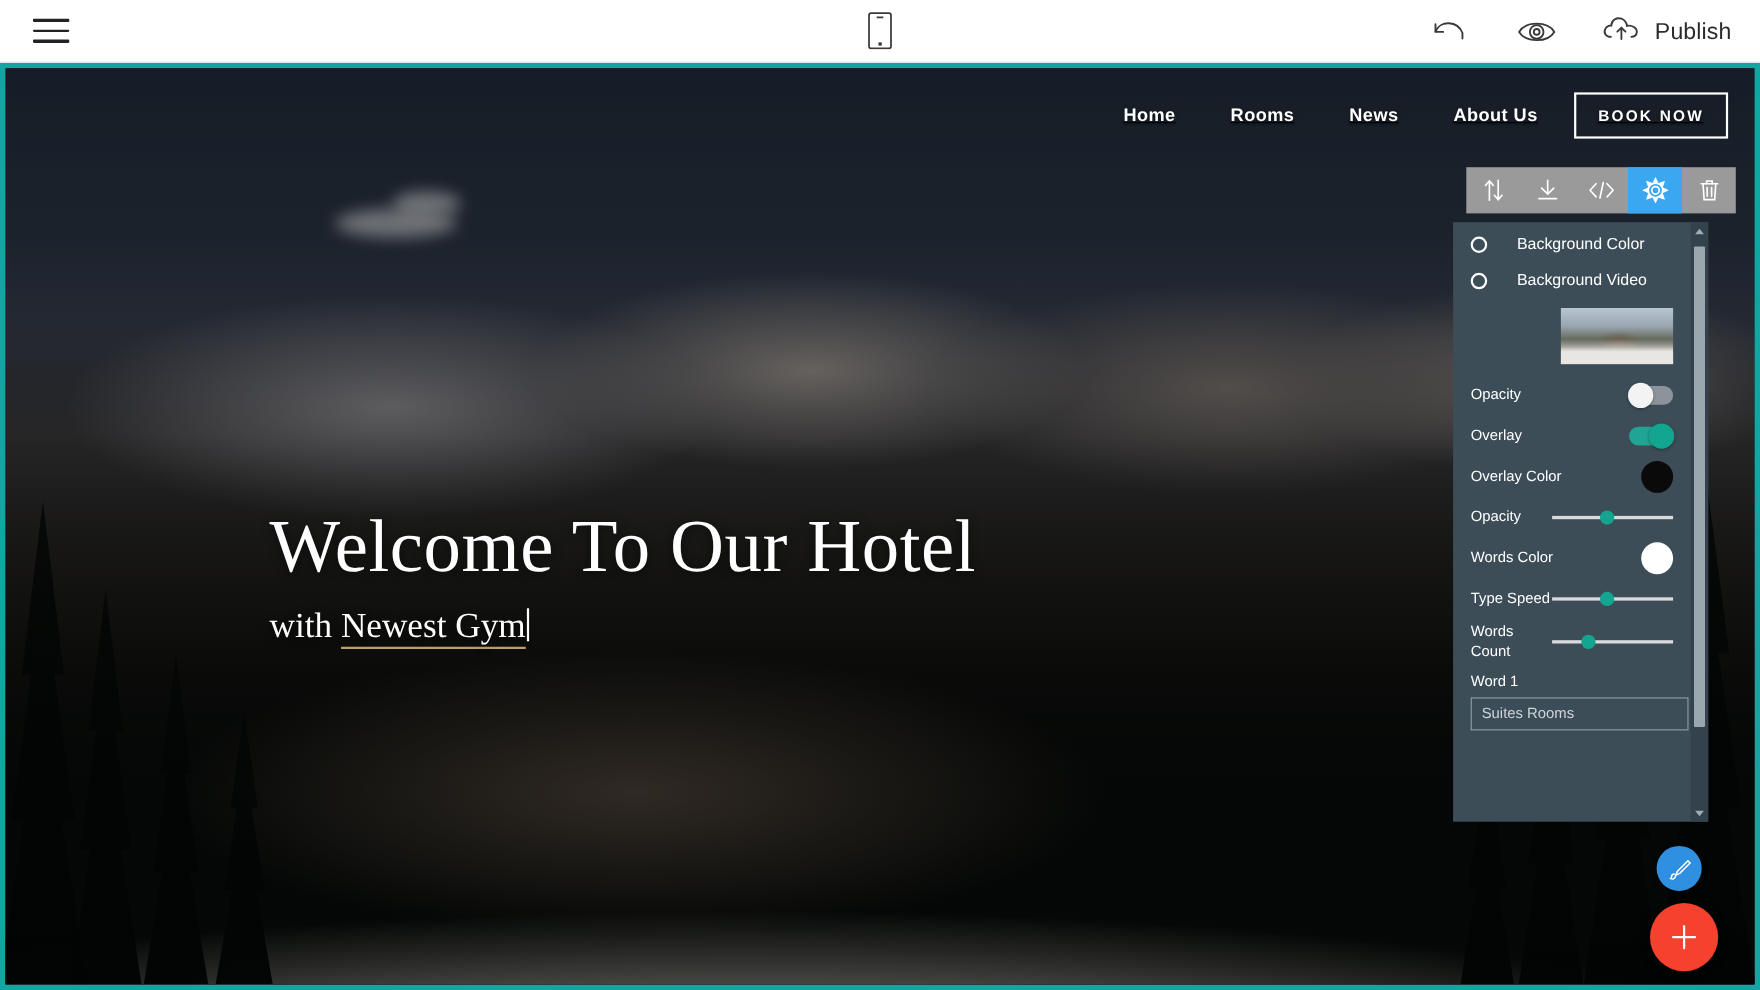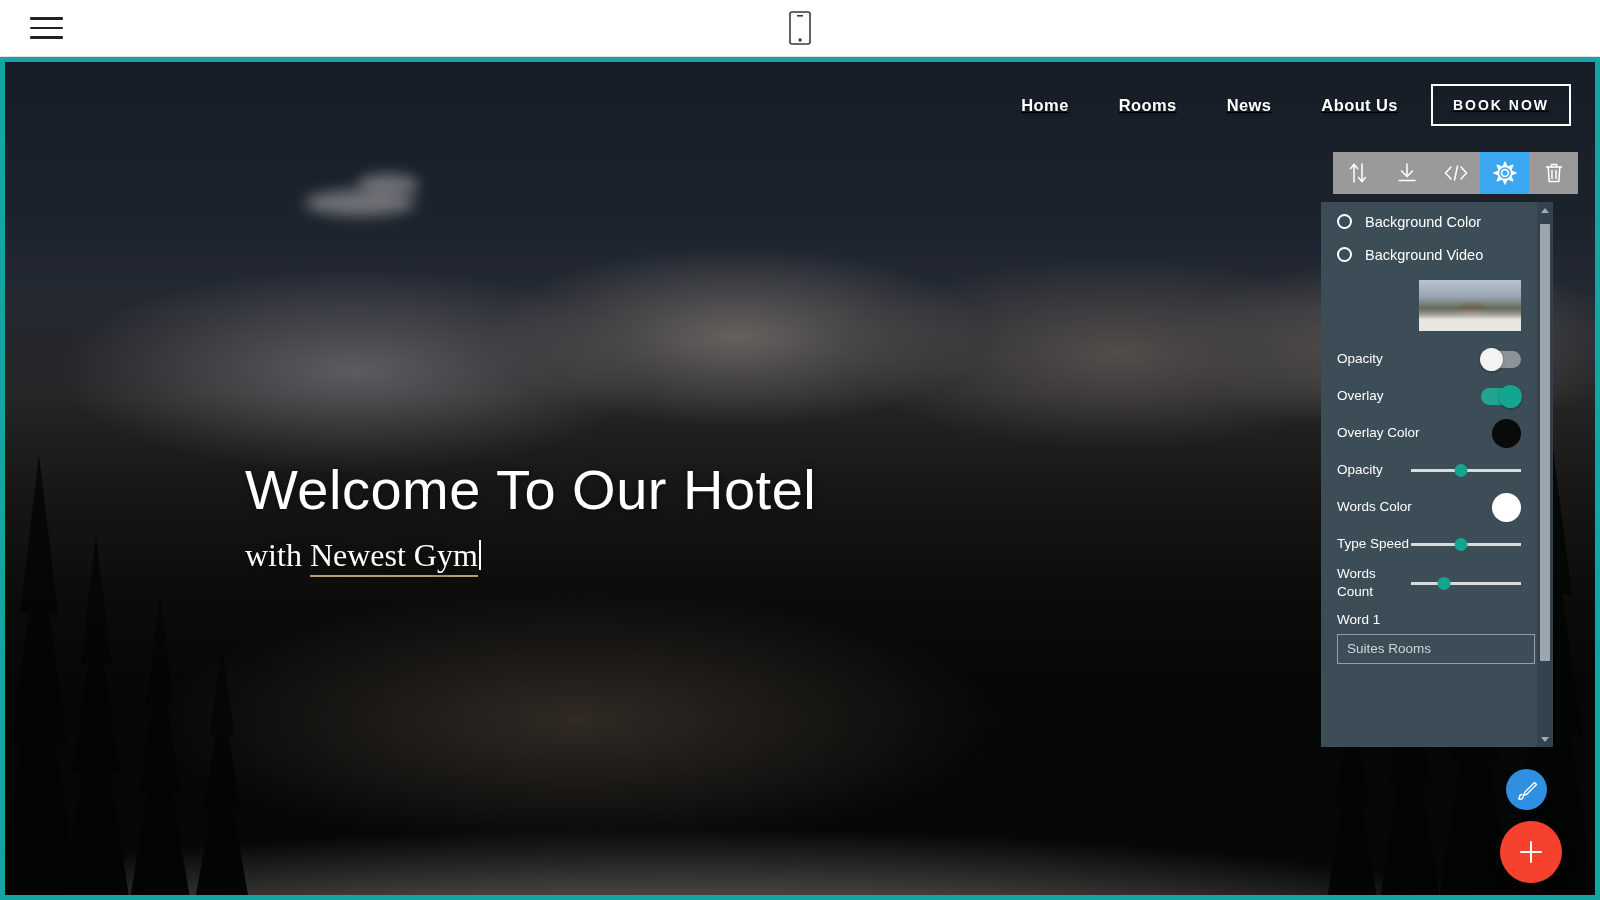--- a/index.html
+++ b/index.html
@@ -132,22 +132,22 @@
     text-shadow: 0 1px 3px rgba(0,0,0,.5);
   }
 
   
   .hero-text {
     position: absolute;
     left: 240px; top: 398px;
     z-index: 8;
   }
   .hero-title {
-    font-family: Liberation Sans, sans-serif;
-    font-size: 56px; line-height: 1.06;
+    font-family: Liberation Serif, serif;
+    font-size: 68px; line-height: 1.06;
     color: #ffffff;
     letter-spacing: .5px;
     text-shadow: 0 2px 10px rgba(0,0,0,.55);
     white-space: nowrap;
   }
   .hero-sub-wrap {
     margin-top: 18px;
     display: inline-flex; align-items: baseline;
   }
   .hero-sub {
@@ -193,22 +193,22 @@
     z-index: 40;
     overflow: hidden;
   }
   .sp-inner {
     position: absolute;
     top: 0; left: 0;
     width: 216px; height: 545px;
     padding: 12px 16px 0 16px;
   }
   .radio-row {
-    display: flex; align-items: flex-start;
-    gap: 13px; margin-bottom: 17px; cursor: pointer;
+    display: flex; align-items: flex-end;
+    gap: 27px; margin-bottom: 17px; cursor: pointer;
   }
   .radio {
     width: 15px; height: 15px;
     border: 2px solid #ffffff;
     border-radius: 50%;
     flex: none;
   }
   .radio-label { color: #ffffff; font-size: 14.5px; }
 
   .thumb {
@@ -368,20 +368,45 @@
   </div>
 
   <div class="device-btn">
     <svg width="22" height="34" viewBox="0 0 22 34" fill="none" stroke="#3a3a3a" stroke-width="1.6">
       <rect x="1" y="1" width="20" height="32" rx="2"></rect>
       <rect x="8" y="4" width="6" height="1.6" fill="#3a3a3a" stroke="none"></rect>
       <rect x="9.6" y="27.5" width="3" height="3" fill="#3a3a3a" stroke="none"></rect>
     </svg>
   </div>
 
+  <div class="editor-right">
+    <div class="ebtn">
+      <svg width="34" height="26" viewBox="0 0 34 26" fill="none" stroke="#3a3a3a" stroke-width="1.7" stroke-linecap="round">
+        <path d="M4 6 L4 13 L11 13"></path>
+        <path d="M4 12.5 C8 2.5, 24 2.5, 28.5 14 L28.5 19"></path>
+      </svg>
+    </div>
+    <div class="ebtn">
+      <svg width="36" height="26" viewBox="0 0 36 26" fill="none" stroke="#3a3a3a" stroke-width="1.7">
+        <path d="M2 13 C8 3, 28 3, 34 13 C28 23, 8 23, 2 13 Z"></path>
+        <circle cx="18" cy="13" r="6.2"></circle>
+        <circle cx="18" cy="13" r="2.6"></circle>
+      </svg>
+    </div>
+    <div class="publish-btn">
+      <span>
+        <svg width="38" height="28" viewBox="0 0 38 28" fill="none" stroke="#3a3a3a" stroke-width="1.7" stroke-linecap="round">
+          <path d="M9.5 21.5 C4.5 21.5, 2.5 17.5, 4.5 14 C6 11.3, 9 11, 9.8 11.2 C10 6.5, 14.5 3.5, 19 5 C22.5 6.2, 24 9.5, 24 11.5 C28.5 10.5, 33.5 13.5, 33 17.5 C32.6 20.6, 30 21.5, 28 21.5"></path>
+          <path d="M19 23.5 L19 13.5"></path>
+          <path d="M15.3 16.8 L19 13.2 L22.7 16.8"></path>
+        </svg>
+      </span>
+      <span class="publish-label">Publish</span>
+    </div>
+  </div>
 </div>
 
 <div class="canvas">
 
   <div class="hero">
     <div class="hero-photo"></div>
 
     <div class="cloud" style="left:300px; top:128px; width:110px; height:26px;"></div>
     <div class="cloud" style="left:352px; top:112px; width:62px; height:22px;"></div>
 

